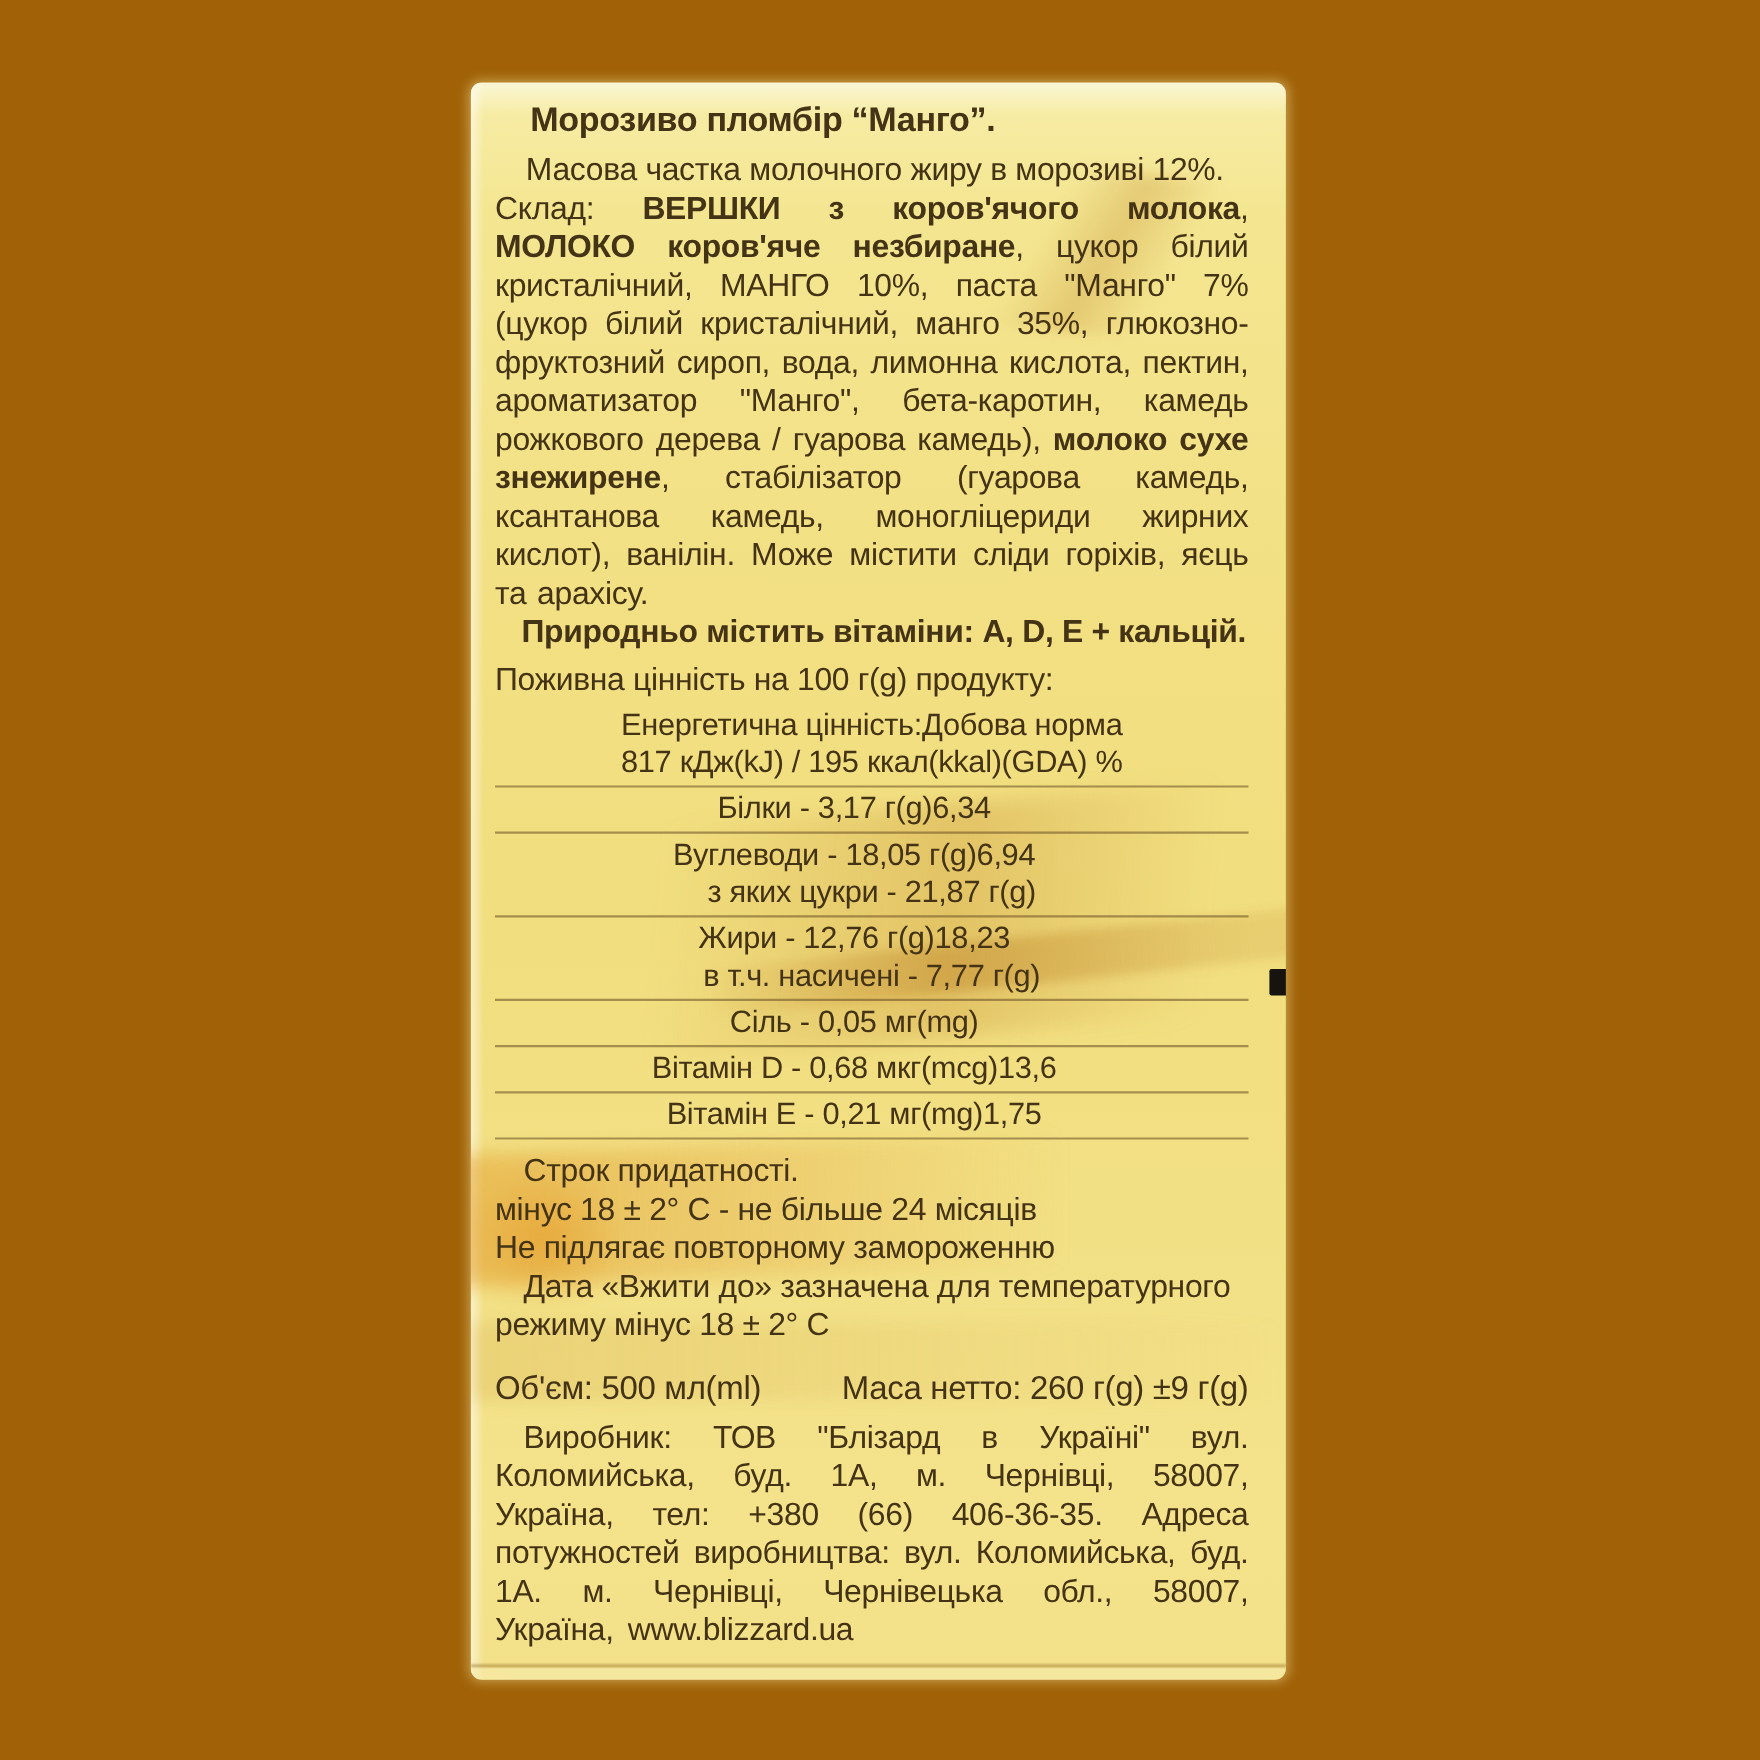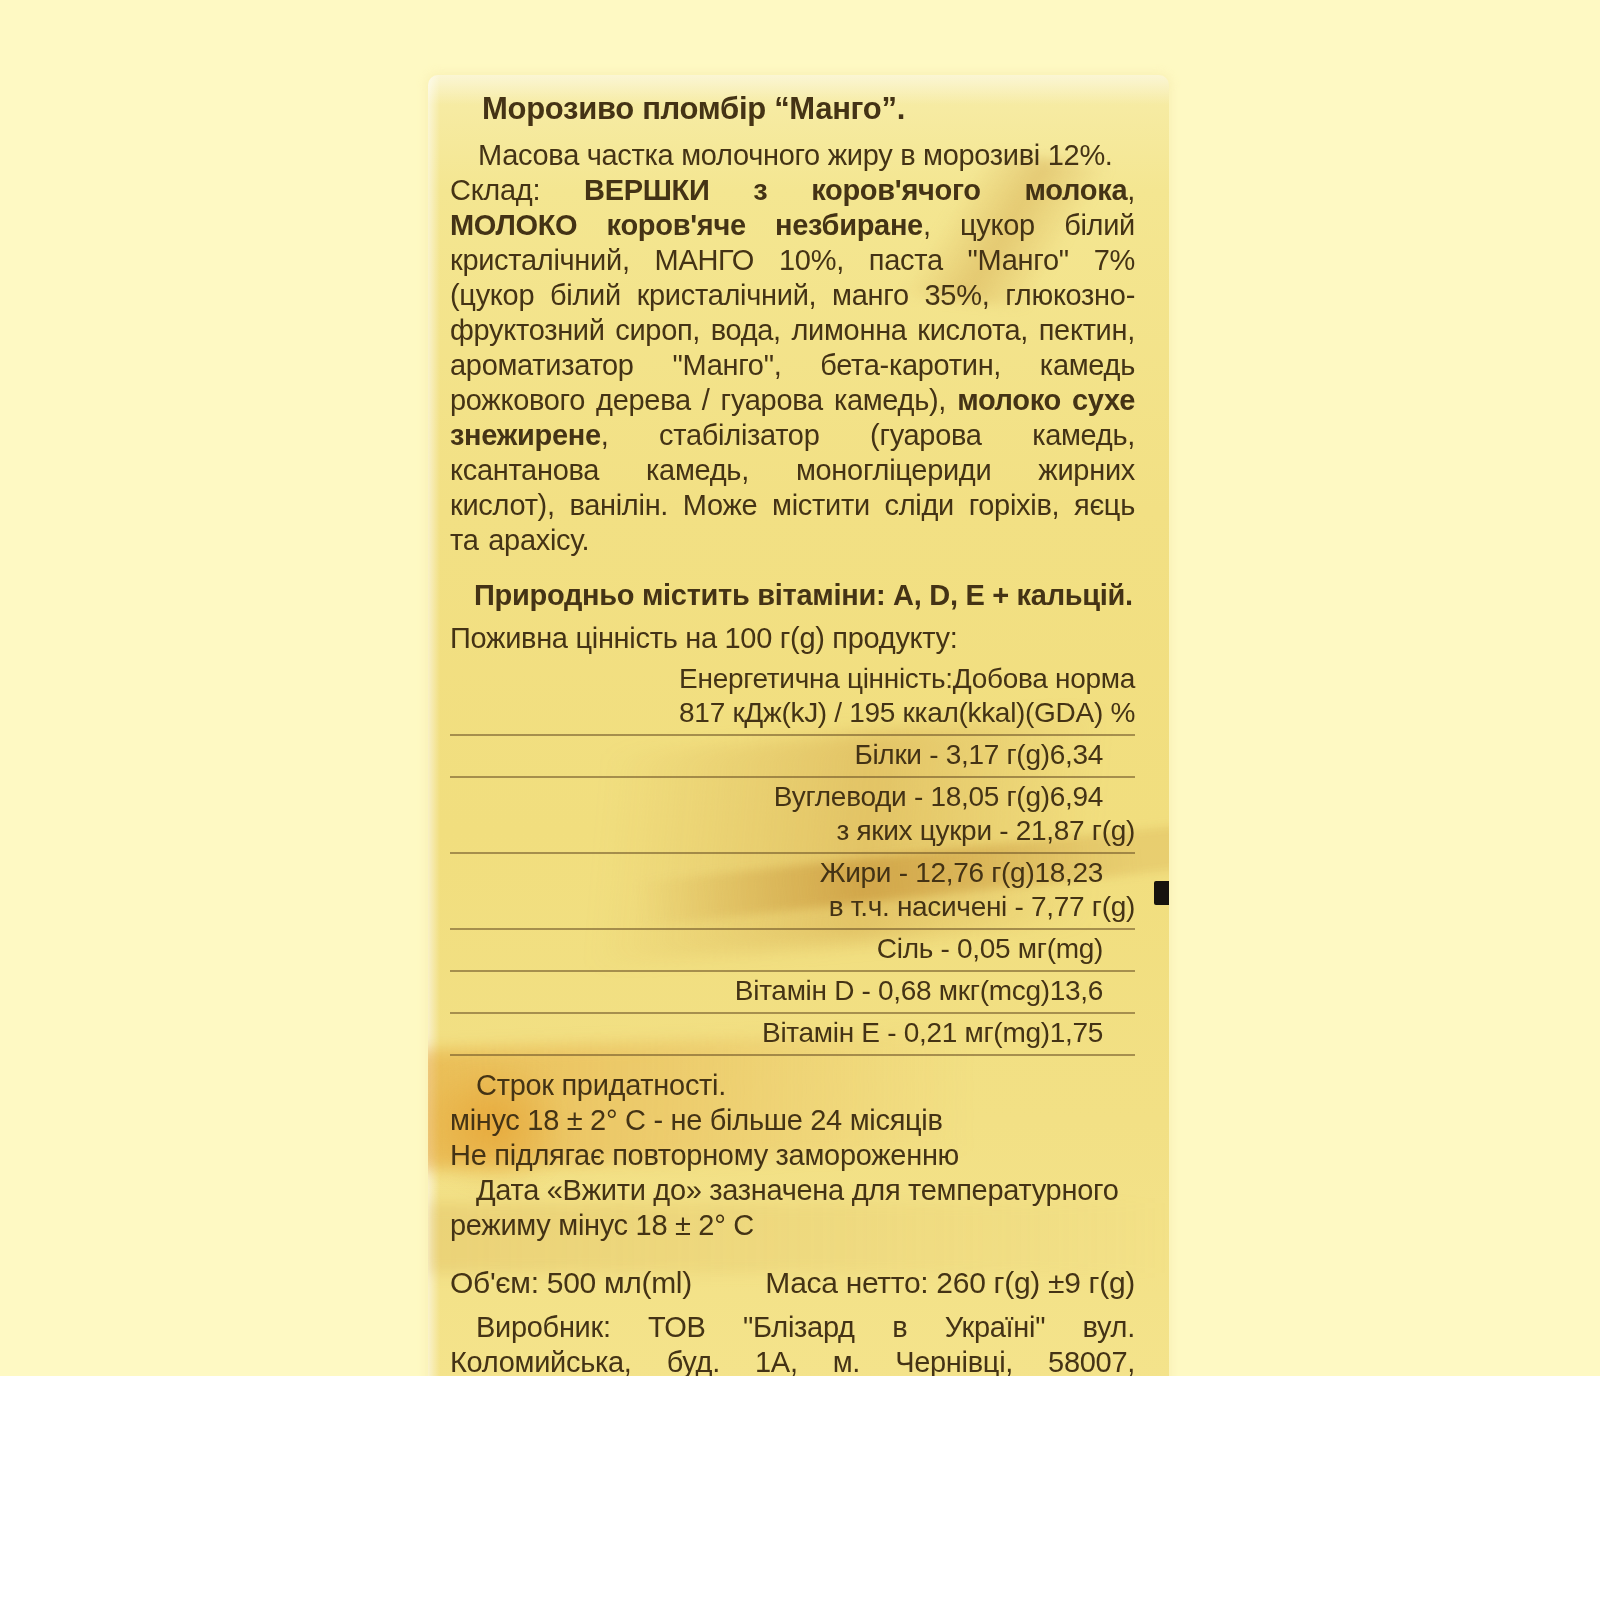--- a/index.html
+++ b/index.html
@@ -1,17 +1,17 @@
 <!DOCTYPE html>
 <html><head>
 <meta charset="utf-8">
 <style>
   html,body { margin:0; padding:0; }
   body { background:#ffffff; font-family:"Liberation Sans","DejaVu Sans",sans-serif; }
-  .page { position:relative; width:1600px; height:1376px; background:#fef9c3; overflow:hidden; }
+  .page { position:relative; width:1600px; height:1600px; background:#a16207; overflow:hidden; }
 
   .label {
     position:absolute; left:428px; top:75px; width:741px; height:1452px;
     background:linear-gradient(180deg,#f7eda9 0%,#f4e691 8%,#f2e084 30%,#f1de7e 52%,#f2e085 72%,#f4e38b 90%,#f3e189 100%);
     border-radius:10px;
     box-shadow:0 0 10px 2px rgba(243,231,165,.45);
     overflow:hidden;
     color:#443315;
   }
   
@@ -39,26 +39,26 @@
   .fx-crease { left:0; top:1438px; width:100%; height:3px; background:rgba(152,112,42,.5); filter:blur(1px); }
   .fx-below-crease { left:0; top:1441px; width:100%; height:14px; background:rgba(248,238,180,.5); }
   .black-mark { position:absolute; right:-3px; top:806px; width:18px; height:24px; background:#17130e; border-radius:2px; }
 
   .content { position:relative; padding:16px 34px 0 22px; font-size:29px; line-height:35px; letter-spacing:-0.3px; }
 
   .b { font-weight:bold; }
   .title { font-weight:bold; font-size:31px; text-indent:32px; }
   .fat-line { margin-top:12px; text-indent:28px; }
   .ingredients { text-align:justify; word-spacing:2px; }
-  .vitamins { margin-top:20px; font-weight:bold; text-indent:24px; text-align:justify; }
+  .vitamins { margin-top:0; font-weight:bold; text-indent:24px; text-align:justify; }
   .nutr-intro { margin-top:8px; }
 
   .ntable { margin-top:4px; font-size:28px; line-height:34px; }
   .nrow { border-bottom:2px solid rgba(110,85,40,.58); padding:2px 0 4px; }
-  .nline { display:flex; justify-content:flex-end; align-items:flex-end; }
+  .nline { display:flex; justify-content:center; align-items:flex-end; }
   .nright { text-align:right; }
   .nval { text-align:right; padding-right:32px; }
   .nsub { }
 
   .storage { margin-top:12px; }
   .storage .indent { text-indent:26px; }
 
   .volume-line { margin-top:22px; display:flex; font-weight:normal; font-size:30px; }
   .volume-line .right { margin-left:auto; }
 

